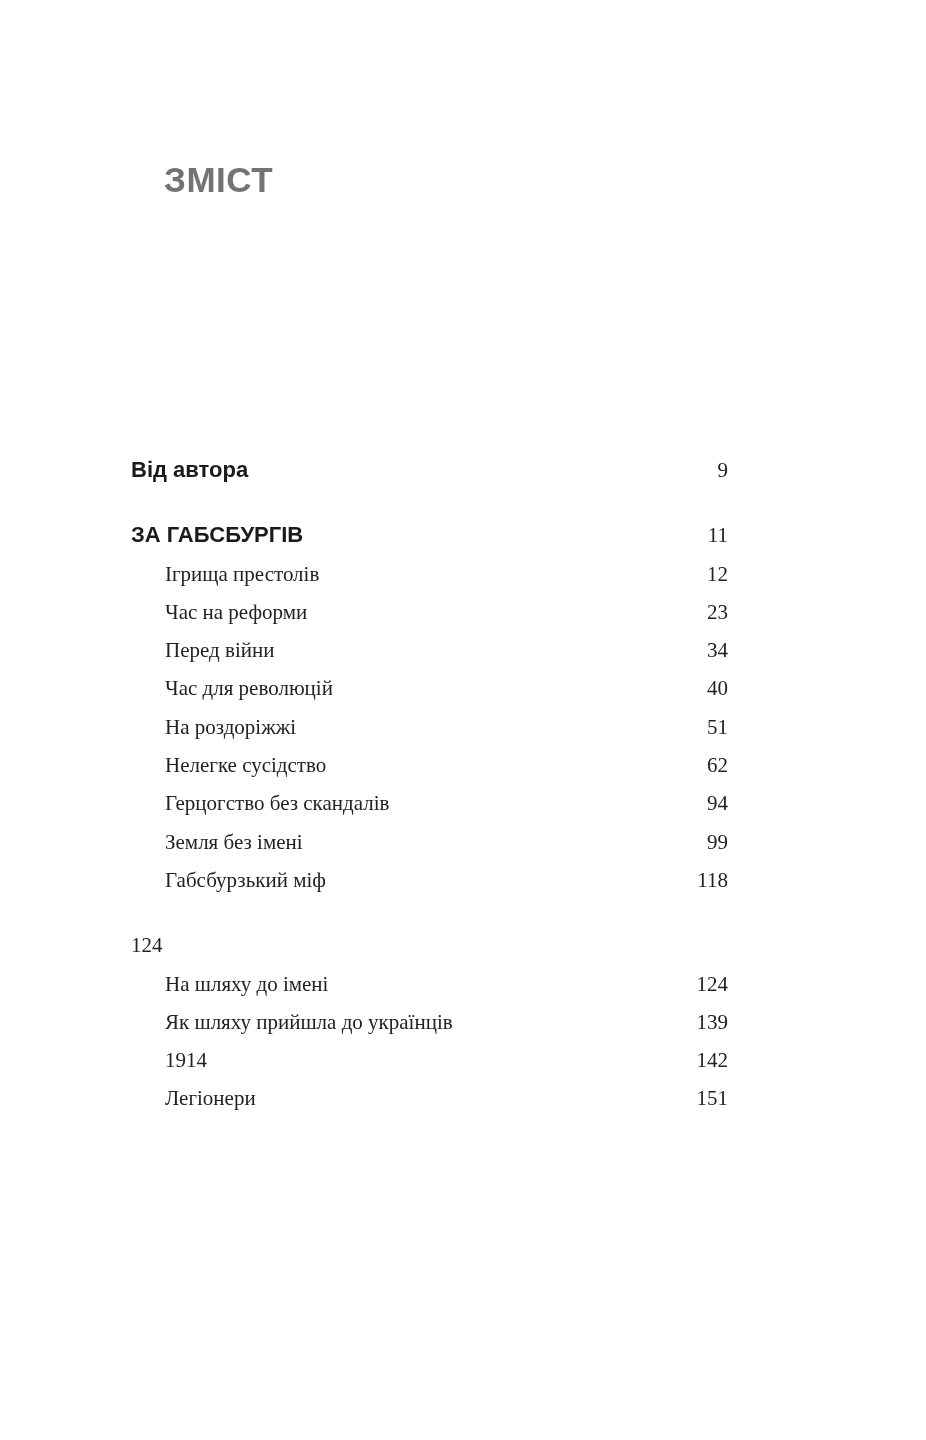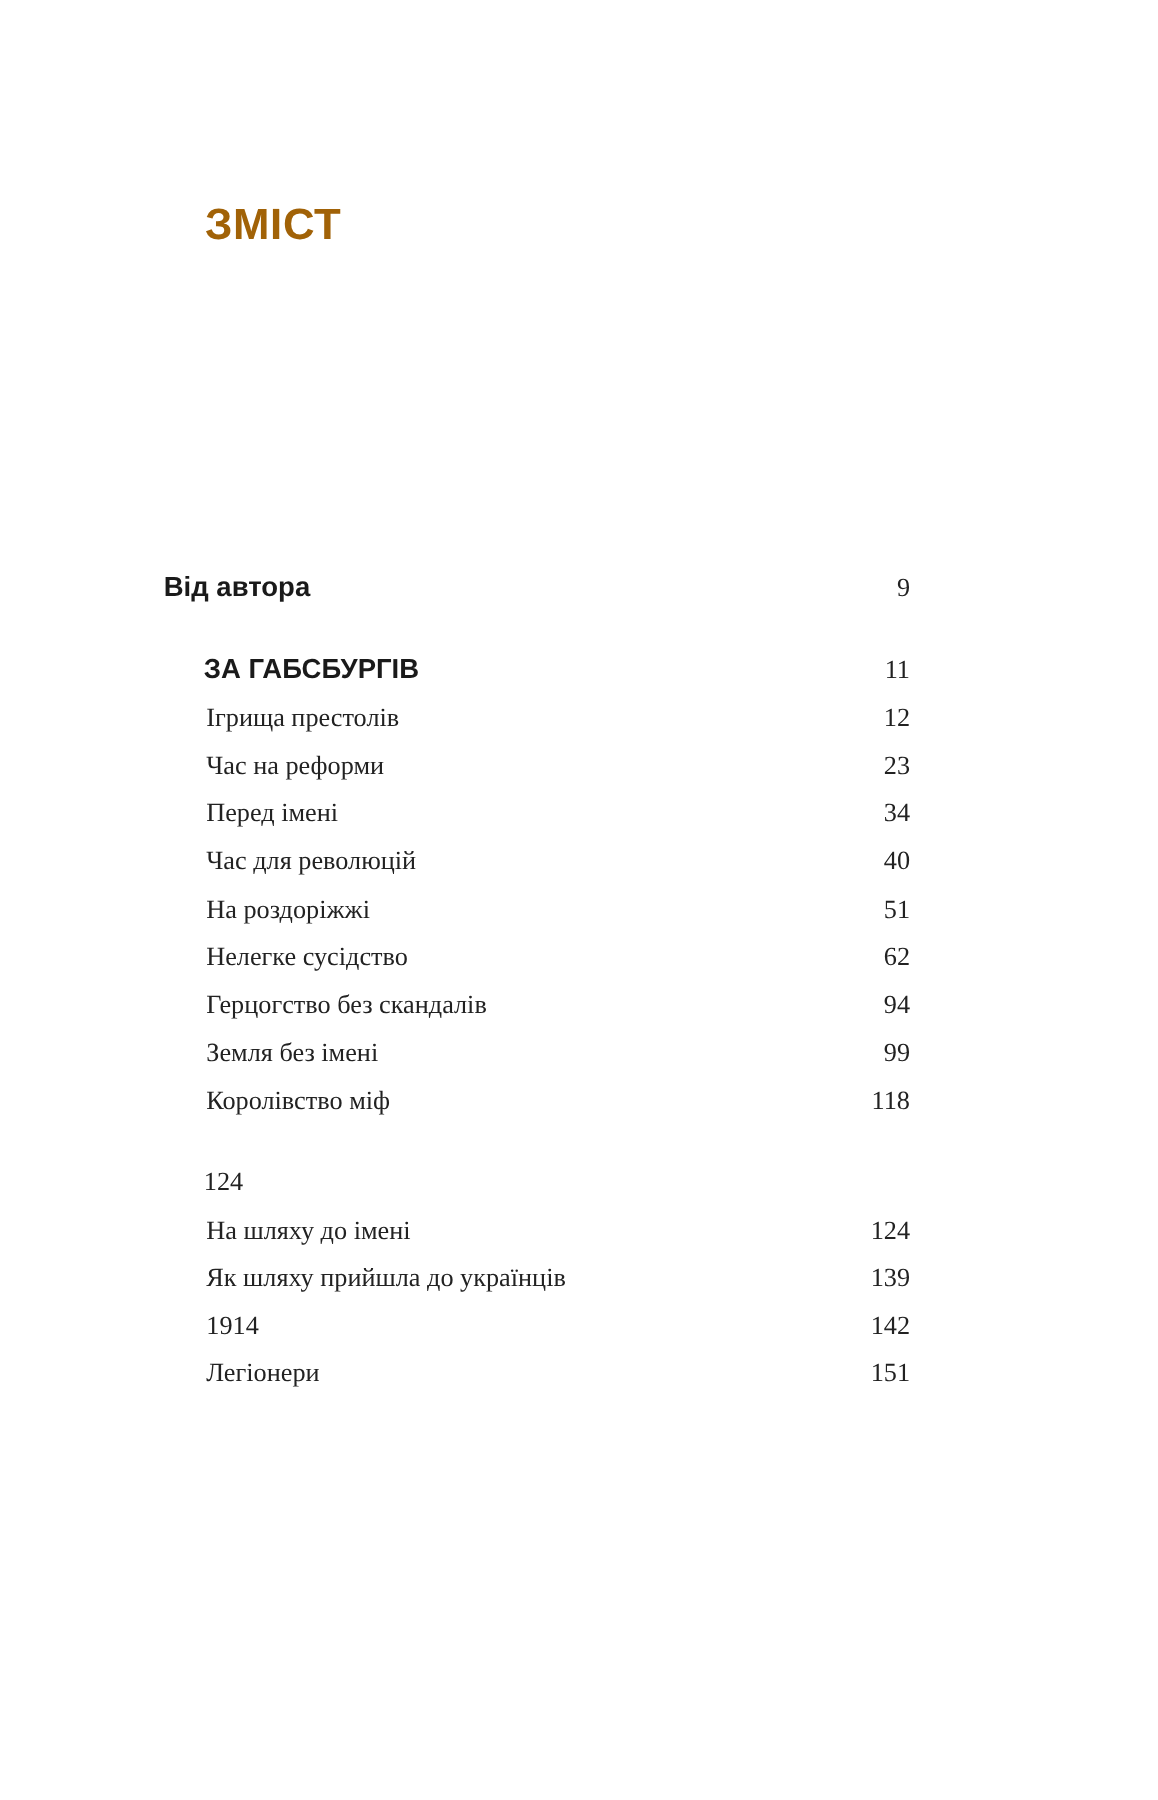--- a/index.html
+++ b/index.html
@@ -16,21 +16,21 @@
     }
     .page-title {
       position: absolute;
       left: 164px;
       top: 135px;
       font-family: "Liberation Sans", sans-serif;
       font-weight: bold;
       font-size: 35px;
       letter-spacing: 0.5px;
       line-height: 44px;
-      color: #a16207;
+      color: #737373;
     }
     .toc {
       position: absolute;
       left: 131px;
       top: 451px;
       width: 597px;
     }
     .entry {
       display: flex;
       justify-content: space-between;
@@ -39,21 +39,20 @@
       line-height: 38.3px;
     }
     .entry.top {
       font-family: "Liberation Sans", sans-serif;
       font-weight: bold;
       font-size: 22px;
       color: #1a1a1a;
     }
     .entry.top.gap {
       margin-top: 27px;
-      margin-left: 32px;
     }
     .entry.sub {
       font-family: "Liberation Serif", serif;
       font-size: 21px;
       color: #222222;
       padding-left: 34px;
     }
     .entry .num {
       font-family: "Liberation Serif", serif;
       font-weight: normal;
@@ -79,21 +78,21 @@
   </div>
   <div class="entry sub">
     <span>Ігрища престолів</span>
     <span class="num">12</span>
   </div>
   <div class="entry sub">
     <span>Час на реформи</span>
     <span class="num">23</span>
   </div>
   <div class="entry sub">
-    <span>Перед імені</span>
+    <span>Перед війни</span>
     <span class="num">34</span>
   </div>
   <div class="entry sub">
     <span>Час для революцій</span>
     <span class="num">40</span>
   </div>
   <div class="entry sub">
     <span>На роздоріжжі</span>
     <span class="num">51</span>
   </div>
@@ -103,21 +102,21 @@
   </div>
   <div class="entry sub">
     <span>Герцогство без скандалів</span>
     <span class="num">94</span>
   </div>
   <div class="entry sub">
     <span>Земля без імені</span>
     <span class="num">99</span>
   </div>
   <div class="entry sub">
-    <span>Королівство міф</span>
+    <span>Габсбурзький міф</span>
     <span class="num">118</span>
   </div>
 
   <div class="entry top gap">
     <span class="num">124</span>
   </div>
   <div class="entry sub">
     <span>На шляху до імені</span>
     <span class="num">124</span>
   </div>

